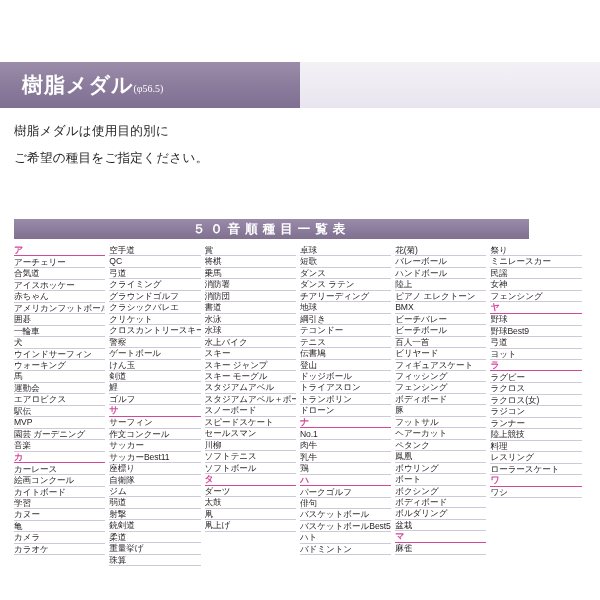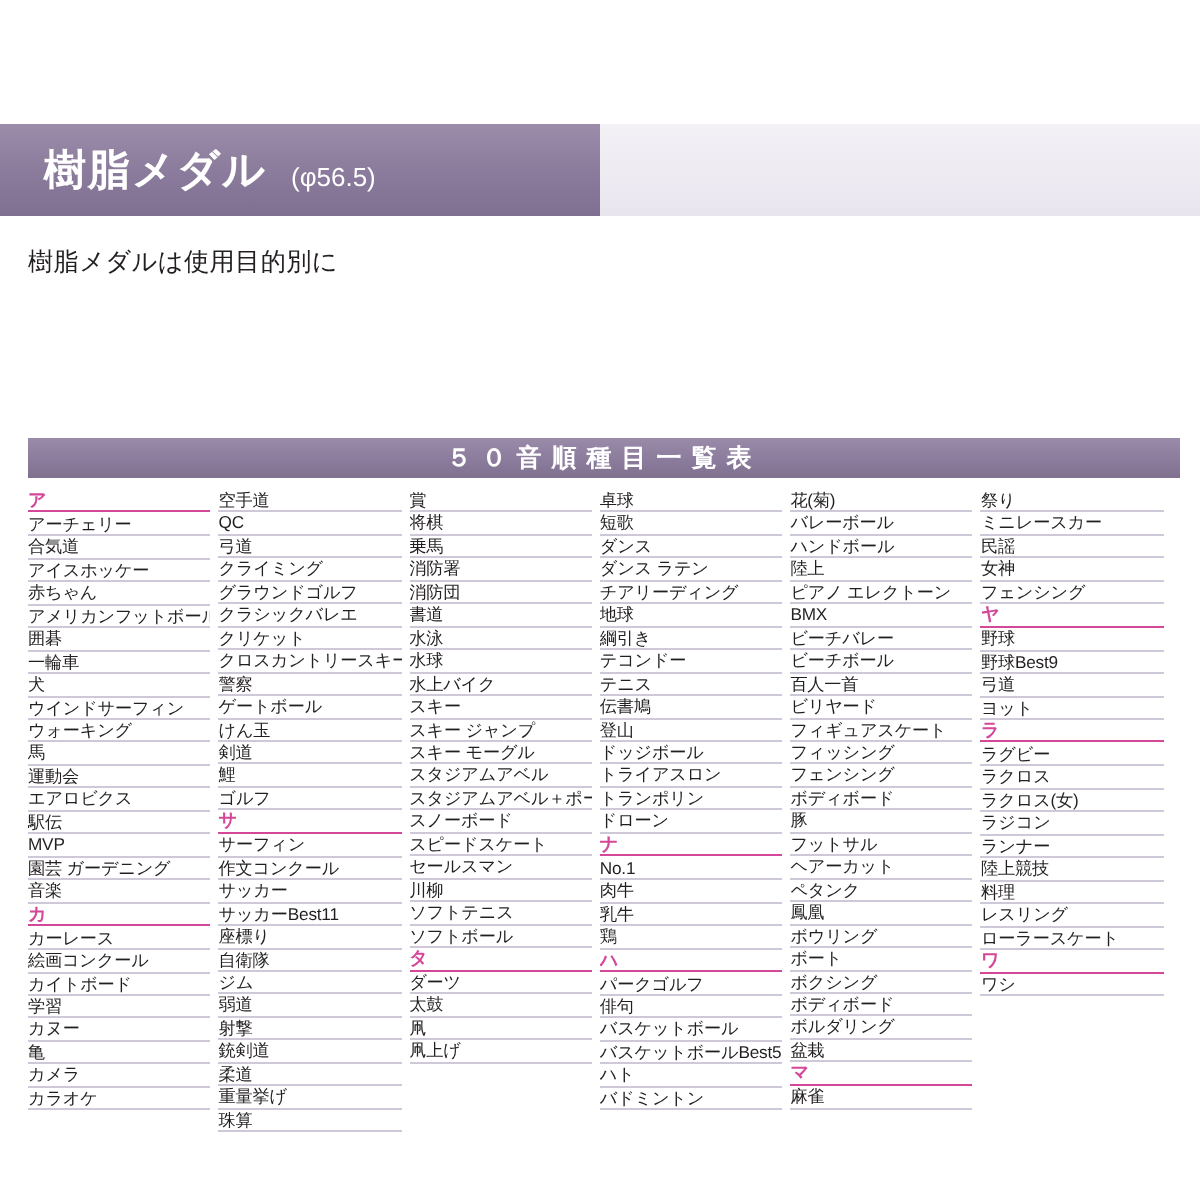--- a/index.html
+++ b/index.html
@@ -41,24 +41,24 @@
     box-sizing: border-box;
   }
   .header-title {
     color: #ffffff;
     font-size: 21px;
     font-weight: bold;
     letter-spacing: 1px;
   }
   .header-sub {
     color: #ffffff;
-    font-size: 13px;
-    margin-left: 12px;
+    font-size: 10px;
     position: relative;
     top: 3px;
+    font-family: Liberation Serif, serif;
   }
   .header-right {
     flex: 1 1 auto;
     background: #efecf2;
     background: linear-gradient(180deg, #f3f1f6 0%, #e9e5ef 100%);
   }
 
   
   .intro {
     position: absolute;
@@ -71,21 +71,21 @@
     font-size: 12.6px;
     line-height: 1.55;
     letter-spacing: 0.2px;
   }
 
   
   .list-title {
     position: absolute;
     left: 14px;
     top: 219px;
-    width: 576px;
+    width: 515px;
     height: 20px;
     background: #8d7e9e;
     background: linear-gradient(180deg, #9a8ba9 0%, #8a7a9b 60%, #81718f 100%);
     color: #ffffff;
     font-size: 12.5px;
     font-weight: bold;
     letter-spacing: 5px;
     display: flex;
     align-items: center;
     justify-content: center;
@@ -147,20 +147,21 @@
   <div class="header-band">
     <div class="header-left">
       <span class="header-title">樹脂メダル</span>
       <span class="header-sub">(φ56.5)</span>
     </div>
     <div class="header-right"></div>
   </div>
 
   <div class="intro">
     <p>樹脂メダルは使用目的別に</p>
+    <p>ご希望の種目をご指定ください。</p>
   </div>
 
   <div class="list-title">５０音順種目一覧表</div>
 
   <div class="columns" id="columns">
       <div class="col">
         <div class="entry kana">ア</div>
         <div class="entry item">アーチェリー</div>
         <div class="entry item">合気道</div>
         <div class="entry item">アイスホッケー</div>

